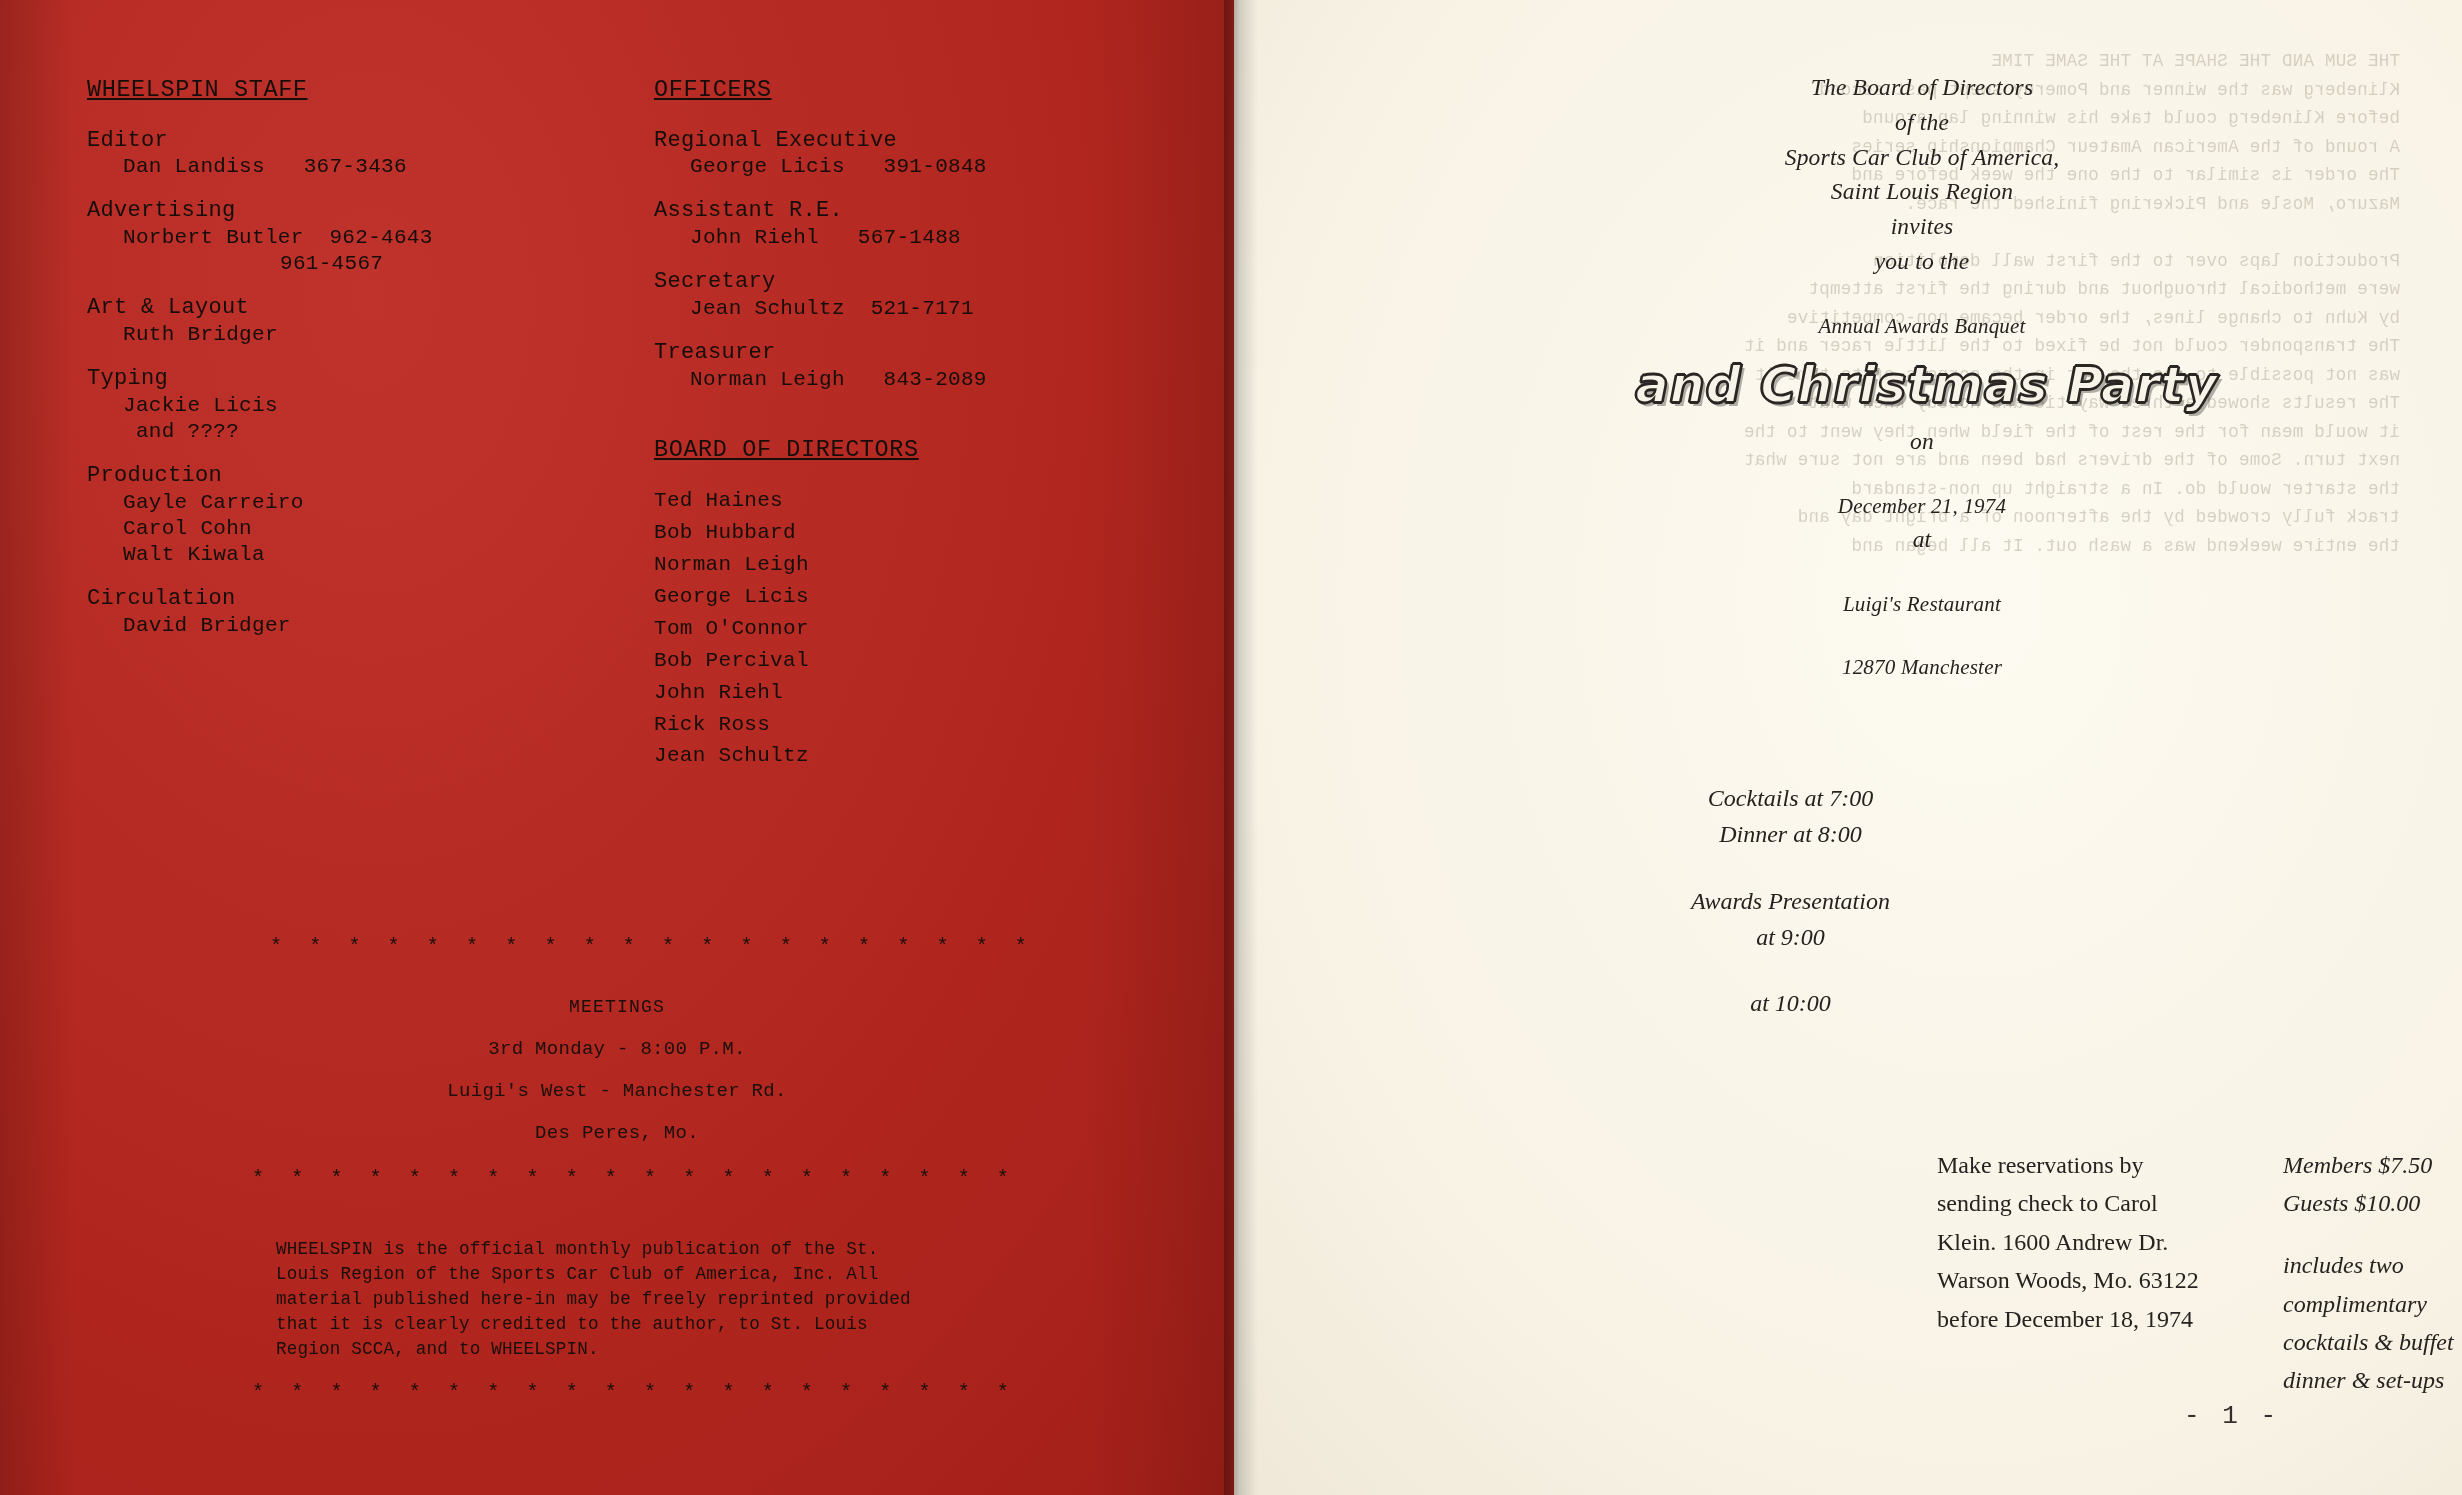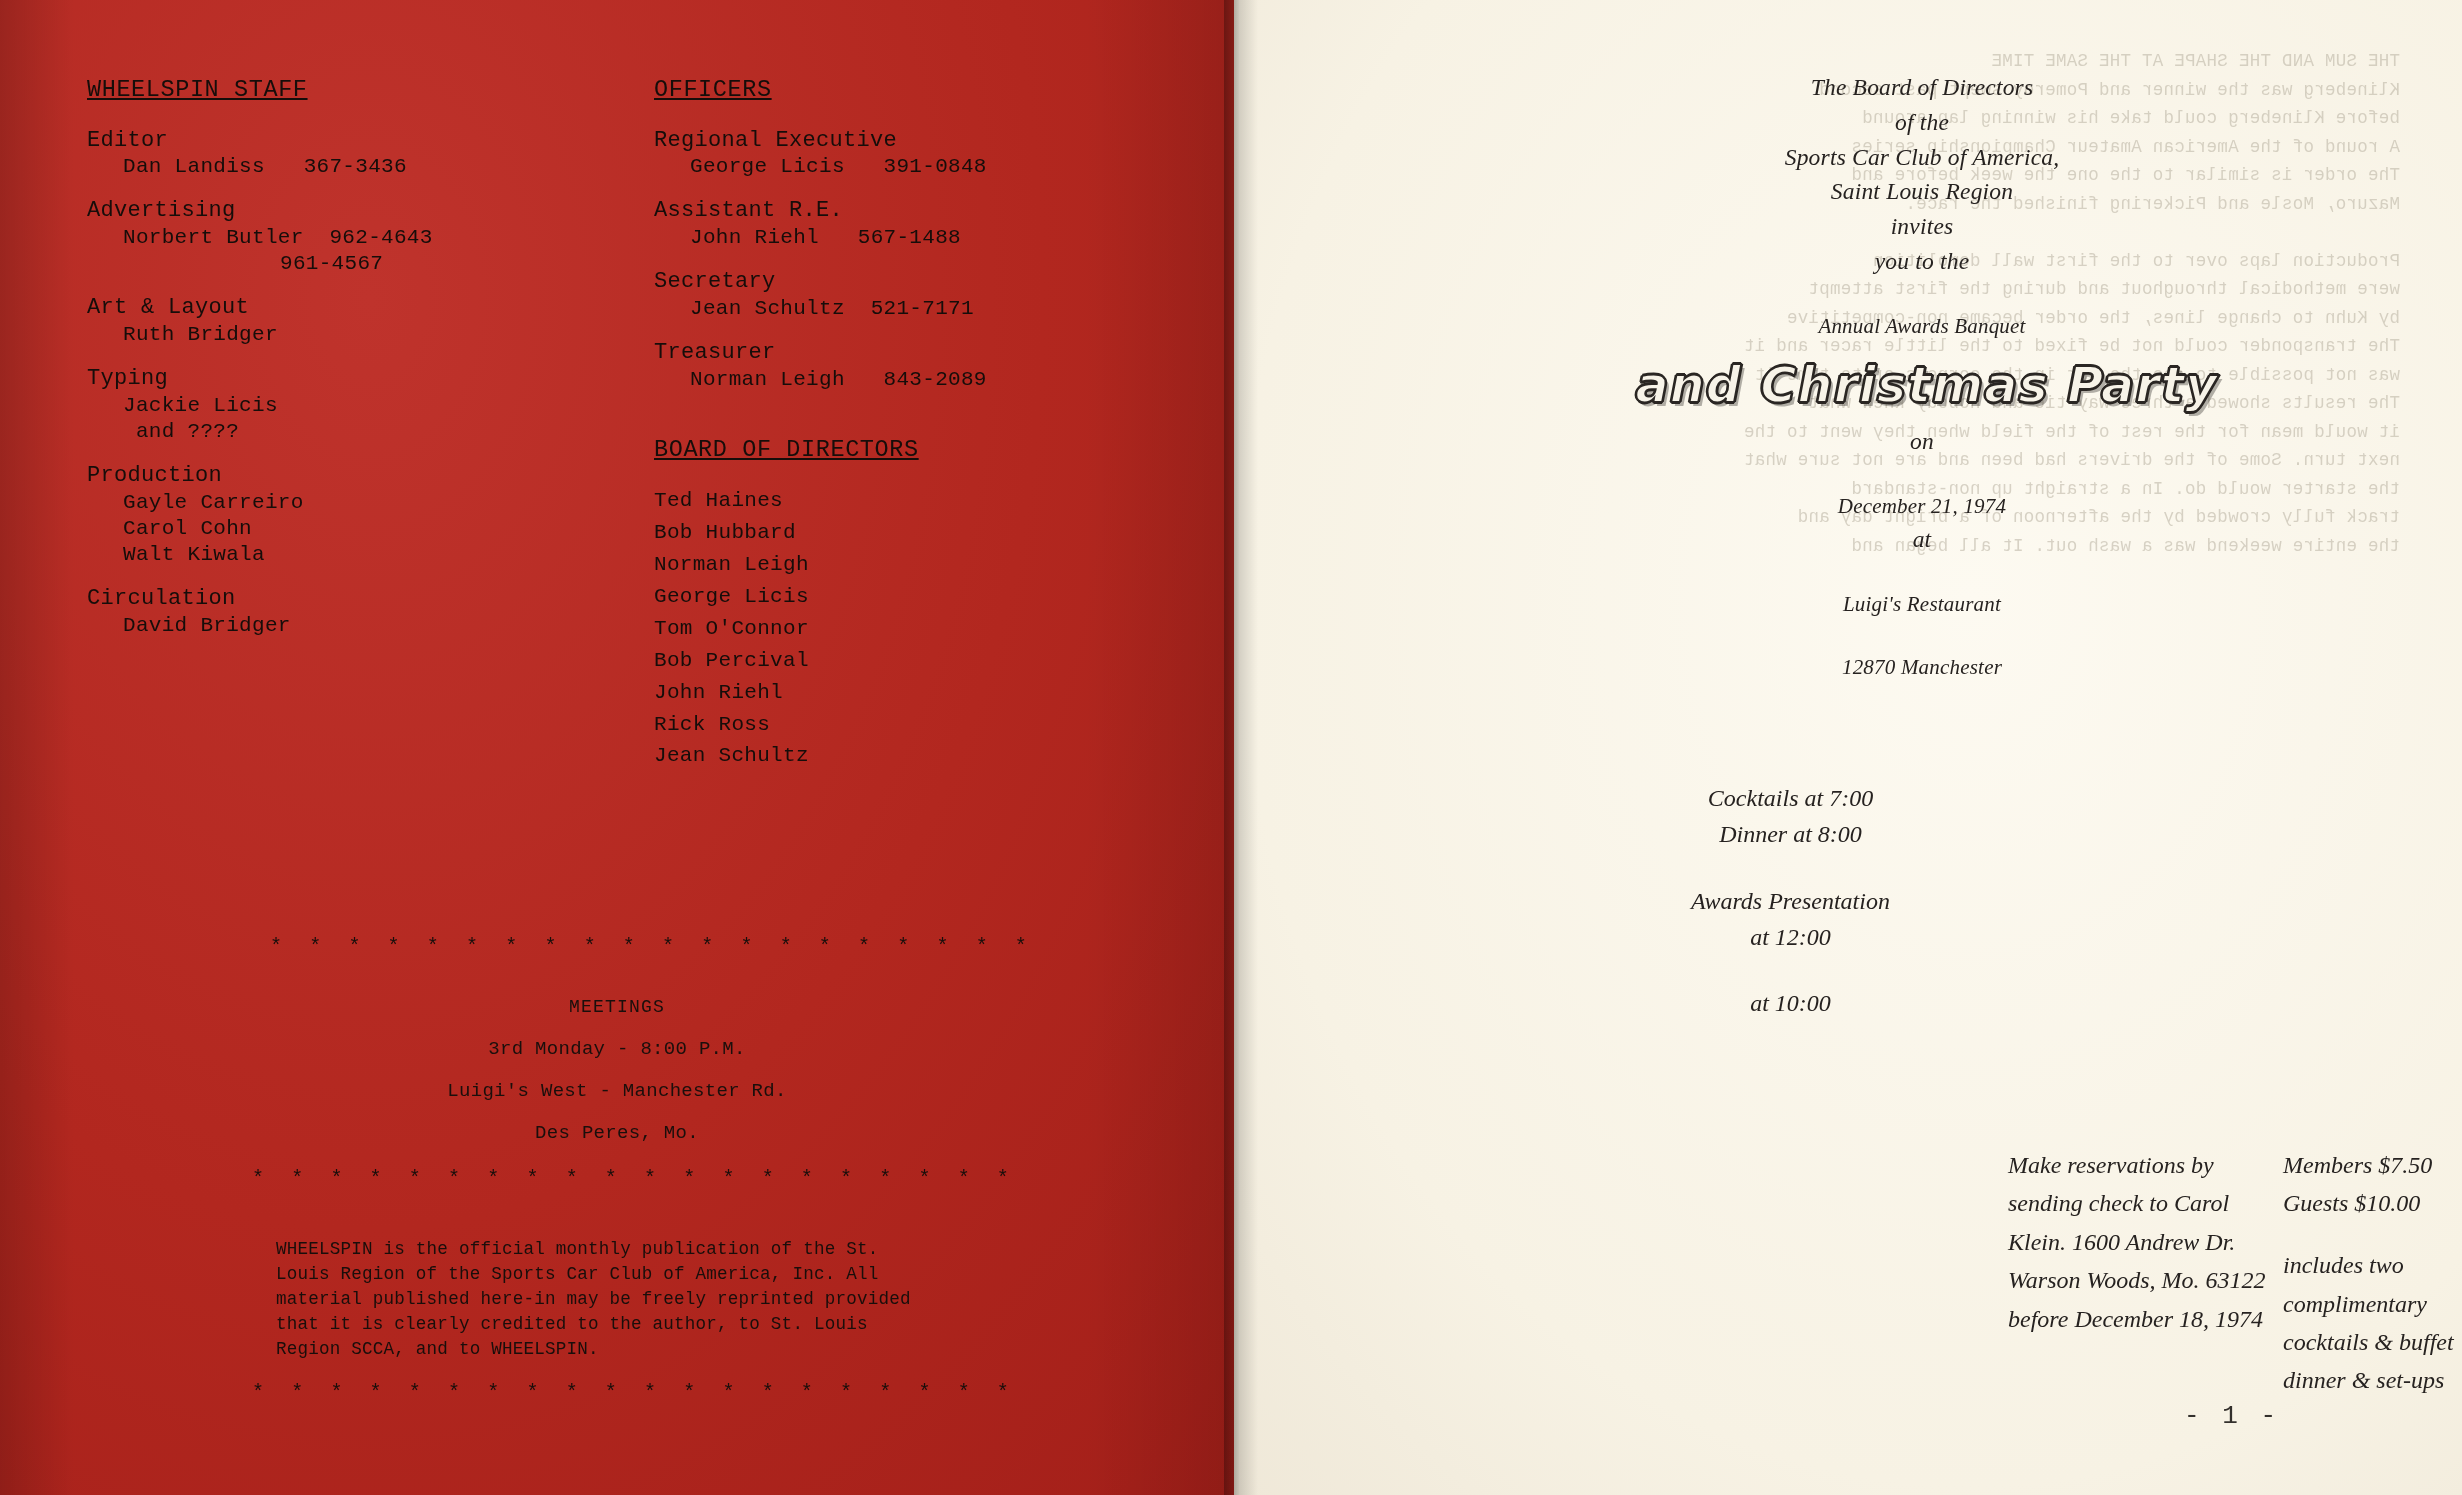--- a/index.html
+++ b/index.html
@@ -202,24 +202,23 @@
     text-align: center;
     font-family: "Liberation Serif", serif;
     font-style: italic;
     font-size: 24px;
     color: #262220;
     line-height: 1.5;
   }
   .sched .gap { height: 30.5px; }
   .reservations {
     position: absolute;
-    left: 774px; top: 1146px;
+    left: 703px; top: 1146px;
     width: 328px;
     font-family: "Liberation Serif", serif;
-    font-style: italic;
     font-size: 24px;
     line-height: 1.6;
     color: #262220;
   }
   .pricing {
     position: absolute;
     left: 1049px; top: 1146px;
     width: 305px;
     font-family: "Liberation Serif", serif;
     font-style: italic;
@@ -356,21 +355,21 @@
       <div class="ln">at</div>
       <div class="ln big">Luigi's Restaurant</div>
       <div class="ln big">12870 Manchester</div>
     </div>
 
     <div class="sched">
       <div>Cocktails at 7:00</div>
       <div>Dinner at 8:00</div>
       <div class="gap"></div>
       <div>Awards Presentation</div>
-      <div>at 12:00</div>
+      <div>at 9:00</div>
       <div class="gap"></div>
       <div>at 10:00</div>
     </div>
 
     <div class="reservations">
       <div>Make reservations by</div>
       <div>sending check to Carol</div>
       <div>Klein. 1600 Andrew Dr.</div>
       <div>Warson Woods, Mo. 63122</div>
       <div>before December 18, 1974</div>

